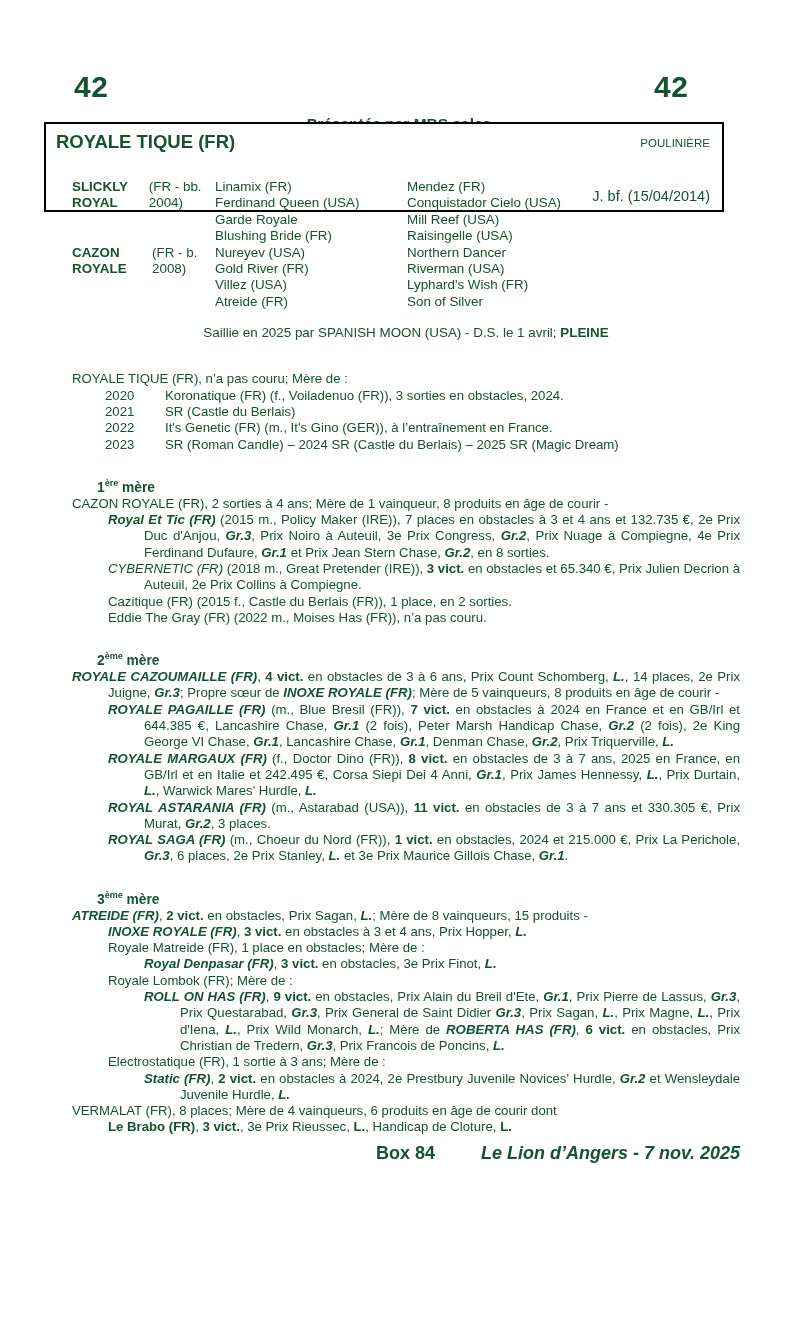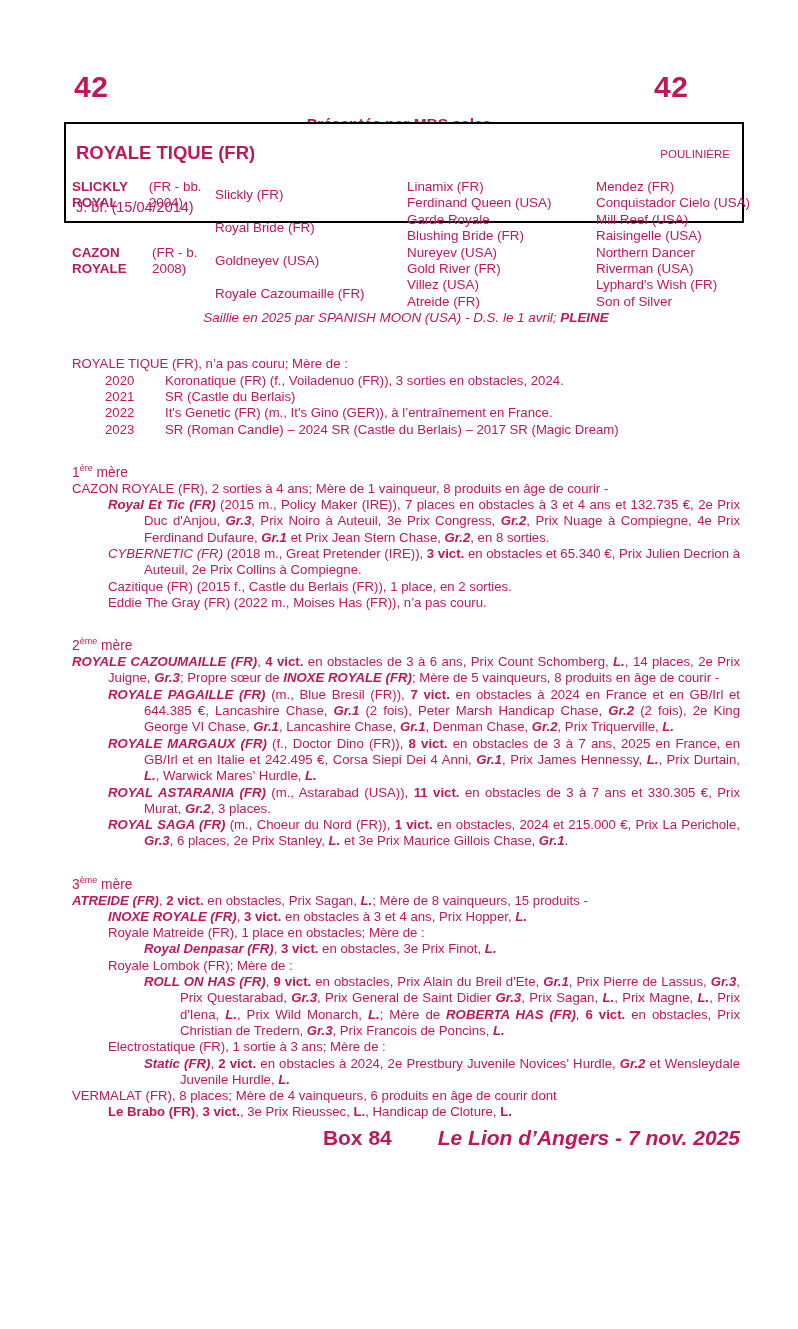--- a/index.html
+++ b/index.html
@@ -1,62 +1,62 @@
 <!DOCTYPE html>
 <html><head>
 <meta charset="utf-8">
 <style>
   html,body{margin:0;padding:0;background:#ffffff;}
   .page{
-    position:relative;width:798px;height:1329px;background:#ffffff;color:#be185d;
+    position:relative;width:798px;height:1329px;background:#ffffff;color:#14532d;
     font-family:"Liberation Sans","DejaVu Sans",sans-serif;
     font-size:13.2px;line-height:16.3px;overflow:hidden;
   }
   
   .lot-num{position:absolute;top:72px;font-size:30px;line-height:30px;font-weight:bold;letter-spacing:.5px;}
   .lot-num.left{left:74px;}
   .lot-num.right{left:654px;}
   .presenter-wrap{position:absolute;top:76px;left:0;width:100%;text-align:center;margin-top:40px;}
   .presenter{font-weight:bold;font-size:15.5px;line-height:16px;}
   .stars{font-weight:bold;font-size:17px;line-height:11px;letter-spacing:1px;}
   
-  .title-box{position:absolute;left:64px;top:122px;width:680px;box-sizing:border-box;
-    border:2px solid #000;padding:19px 12px 5px 10px;background:#fff;}
+  .title-box{position:absolute;left:44px;top:122px;width:680px;box-sizing:border-box;
+    border:2px solid #000;padding:8px 12px 5px 10px;background:#fff;text-align:right;}
   .title-row{display:flex;justify-content:space-between;align-items:flex-start;}
   .horse-name{font-weight:bold;font-size:18.5px;line-height:20px;}
   .category{font-size:11.5px;line-height:14px;padding-top:4px;}
   .title-desc{font-size:14.5px;line-height:17px;margin-top:36px;}
   
   .content{position:absolute;left:72px;top:179px;width:668px;}
   
   .pedigree{display:grid;grid-template-columns:143px 192px 189px 144px;font-size:13.4px;line-height:16.4px;}
   .gcol{display:flex;flex-direction:column;}
   .g1cell{height:65.6px;display:flex;flex-direction:row;justify-content:center;}
   .g1name{font-weight:bold;}
   .g2cell{height:32.8px;display:flex;align-items:center;}
   .gline{height:16.4px;white-space:nowrap;}
   
-  .covering{text-align:center;font-size:13.4px;font-style:italic;}
+  .covering{text-align:center;margin-top:15px;font-size:13.4px;}
   
   .produce{margin-top:30px;}
   .produce-row{display:flex;}
   .produce-year{margin-left:33px;width:60px;flex:none;}
   .produce-text{flex:1;}
   
-  .section-heading{font-weight:normal;margin-top:22px;font-size:13.8px;}
+  .section-heading{font-weight:bold;margin-top:22px;font-size:13.8px;margin-left:25px;}
   .section-heading sup{font-size:9px;}
   .para{text-align:justify;}
   .p0{padding-left:36px;text-indent:-36px;}
   .p1{padding-left:72px;text-indent:-36px;}
   .p2{padding-left:108px;text-indent:-36px;}
   .st-b{font-weight:bold;}
   .st-i{font-style:italic;}
   
   .footer{display:flex;justify-content:flex-end;align-items:baseline;gap:46px;margin-top:9px;
-    font-size:21px;font-weight:bold;}
+    font-size:18px;font-weight:bold;}
   .venue{font-style:italic;}
 </style>
 </head>
 <body>
 
 <div class="page">
 
   <div class="lot-num left">42</div>
   <div class="presenter-wrap">
     <div class="presenter">Présentée par MBS sales</div>
@@ -76,34 +76,20 @@
 
     <div class="pedigree">
       <div class="gcol">
           <div class="g1cell">
             <div class="g1name">SLICKLY ROYAL</div>
             <div class="g1detail">(FR - bb. 2004)</div>
           </div>
           <div class="g1cell">
             <div class="g1name">CAZON ROYALE</div>
             <div class="g1detail">(FR - b. 2008)</div>
-          </div>
-        </div>
-      <div class="gcol">
-          <div class="g2cell">
-            <span>Slickly (FR)</span>
-          </div>
-          <div class="g2cell">
-            <span>Royal Bride (FR)</span>
-          </div>
-          <div class="g2cell">
-            <span>Goldneyev (USA)</span>
-          </div>
-          <div class="g2cell">
-            <span>Royale Cazoumaille (FR)</span>
           </div>
         </div>
       <div class="gcol">
           <div class="gline">Linamix (FR)</div>
           <div class="gline">Ferdinand Queen (USA)</div>
           <div class="gline">Garde Royale</div>
           <div class="gline">Blushing Bride (FR)</div>
           <div class="gline">Nureyev (USA)</div>
           <div class="gline">Gold River (FR)</div>
           <div class="gline">Villez (USA)</div>
@@ -133,21 +119,21 @@
           <div class="produce-row">
             <div class="produce-year">2021</div>
             <div class="produce-text">SR (Castle du Berlais)</div>
           </div>
           <div class="produce-row">
             <div class="produce-year">2022</div>
             <div class="produce-text">It's Genetic (FR) (m., It's Gino (GER)), à l’entraînement en France.</div>
           </div>
           <div class="produce-row">
             <div class="produce-year">2023</div>
-            <div class="produce-text">SR (Roman Candle) – 2024 SR (Castle du Berlais) – 2017 SR (Magic Dream)</div>
+            <div class="produce-text">SR (Roman Candle) – 2024 SR (Castle du Berlais) – 2025 SR (Magic Dream)</div>
           </div>
         </div>
     </div>
 
     <div>
         <div class="section-heading"><span>1</span><sup>ère</sup><span> mère</span></div>
         <div class="para p0"><span>CAZON ROYALE (FR), 2 sorties à 4 ans; Mère de 1 vainqueur, 8 produits en âge de courir -</span></div>
         <div class="para p1"><span class="st-b st-i">Royal Et Tic (FR)</span><span> (2015 m., Policy Maker (IRE)), 7 places en obstacles à 3 et 4 ans et 132.735 €, 2e Prix Duc d'Anjou, </span><span class="st-b st-i">Gr.3</span><span>, Prix Noiro à Auteuil, 3e Prix Congress, </span><span class="st-b st-i">Gr.2</span><span>, Prix Nuage à Compiegne, 4e Prix Ferdinand Dufaure, </span><span class="st-b st-i">Gr.1</span><span> et Prix Jean Stern Chase, </span><span class="st-b st-i">Gr.2</span><span>, en 8 sorties.</span></div>
         <div class="para p1"><span class="st-i">CYBERNETIC (FR)</span><span> (2018 m., Great Pretender (IRE)), </span><span class="st-b">3 vict.</span><span> en obstacles et 65.340 €, Prix Julien Decrion à Auteuil, 2e Prix Collins à Compiegne.</span></div>
         <div class="para p1"><span>Cazitique (FR) (2015 f., Castle du Berlais (FR)), 1 place, en 2 sorties.</span></div>

